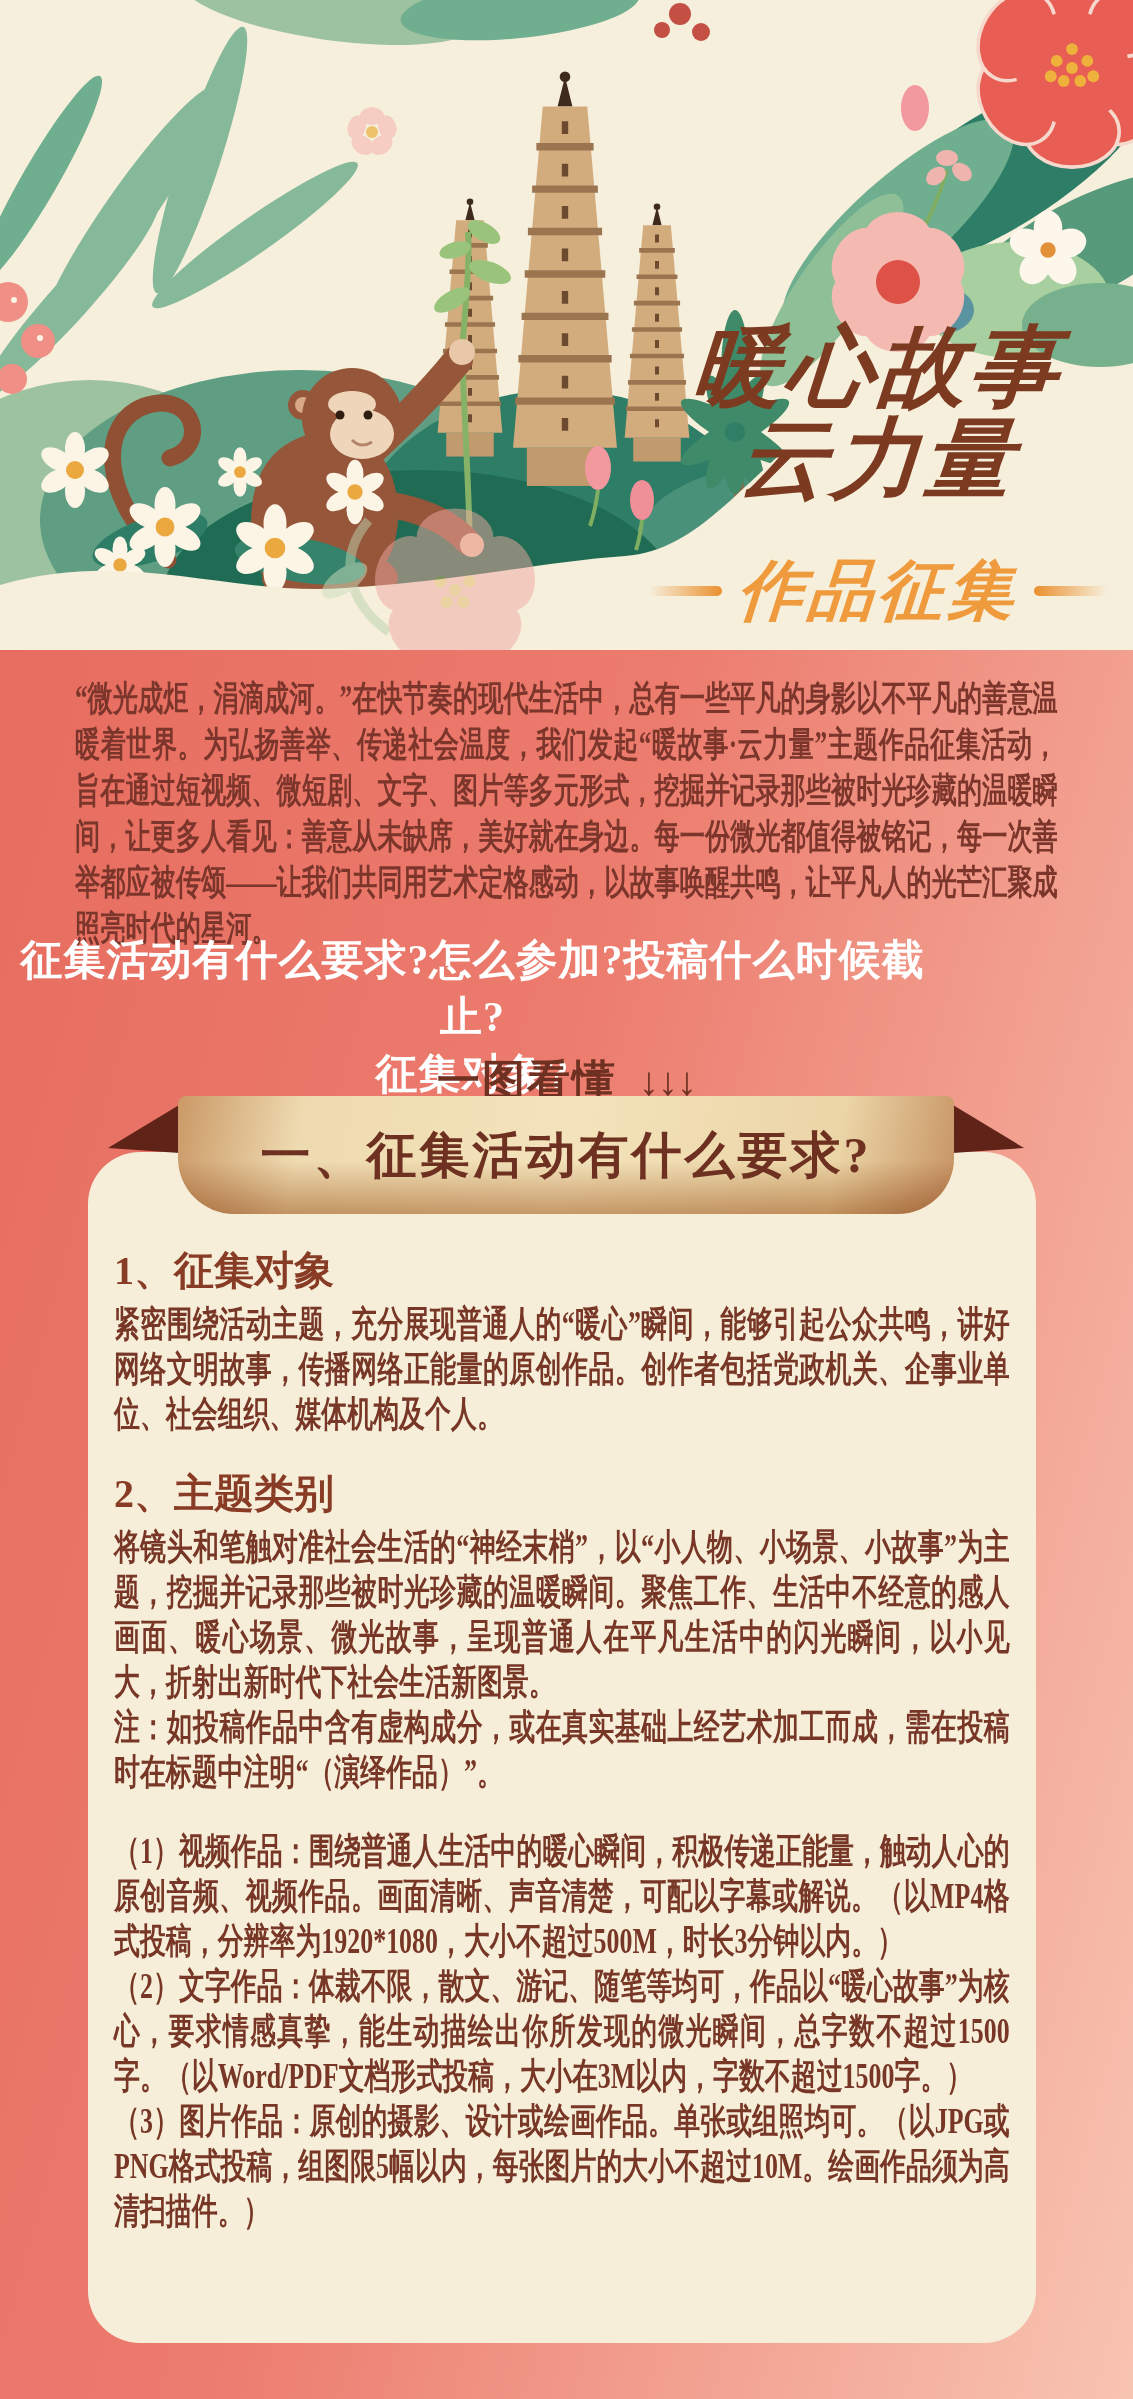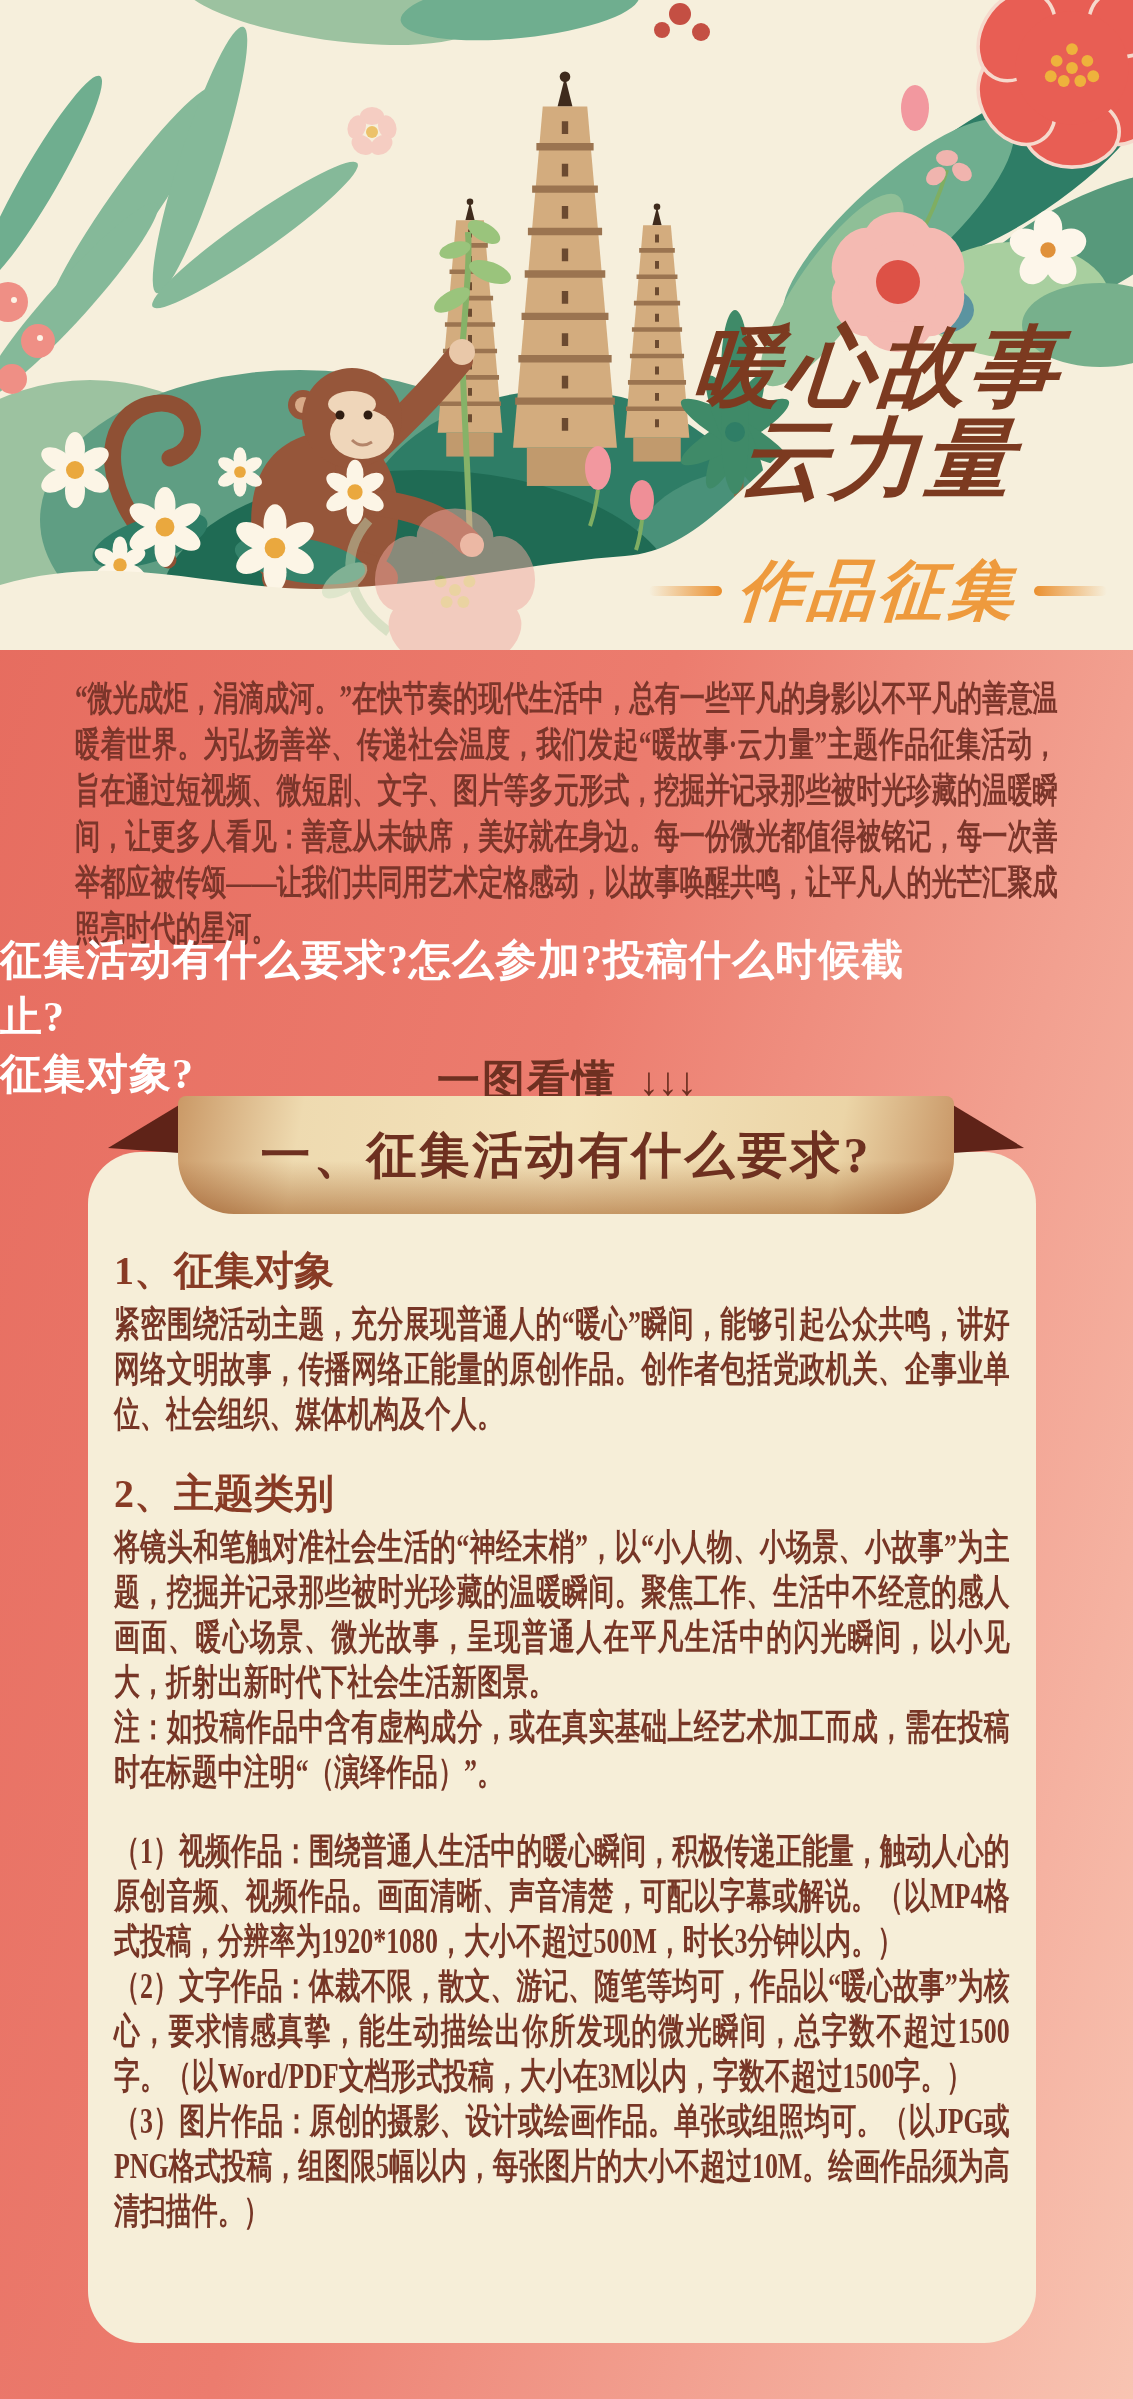--- a/index.html
+++ b/index.html
@@ -16,21 +16,21 @@
   .subtitle-text{font-size:66px;font-weight:900;font-style:italic;color:#ee9a3d;
     letter-spacing:4px;transform:skewX(-4deg);white-space:nowrap;}
   .dash{display:inline-block;width:78px;height:10px;border-radius:5px;margin:0 16px;}
   .dash.l{background:linear-gradient(90deg,rgba(238,154,61,0),#ea8f2e);}
   .dash.r{background:linear-gradient(90deg,#ea8f2e,rgba(238,154,61,0));}
   
   .red-area{position:absolute;top:650px;left:0;width:1133px;height:1749px;padding-left:28px;}
   .intro{position:absolute;top:26px;left:75px;width:1365px;transform:scaleX(0.72);
     transform-origin:0 0;font-size:35px;line-height:46px;font-weight:bold;color:#7b352a;
     text-align:justify;margin:0;}
-  .questions{position:absolute;top:282px;left:0;width:945px;text-align:left;
+  .questions{position:absolute;top:282px;left:0;width:945px;text-align:center;
     color:#ffffff;font-size:42px;line-height:57px;font-weight:bold;letter-spacing:1px;}
   .guide{position:absolute;top:402px;left:0;width:1133px;text-align:center;color:#6e3021;}
   .guide .g-label{font-size:43px;font-weight:bold;letter-spacing:2px;}
   .guide .g-arrows{font-size:40px;font-weight:normal;letter-spacing:-1px;margin-left:18px;}
   
   .banner{position:absolute;top:446px;left:92px;width:948px;height:120px;z-index:2;text-align:right;}
   .banner .tri{position:absolute;top:0;width:86px;height:58px;}
   .banner .tri.l{left:16px;}
   .banner .tri.r{right:16px;}
   .banner-face{position:absolute;left:86px;right:86px;top:0;height:118px;

